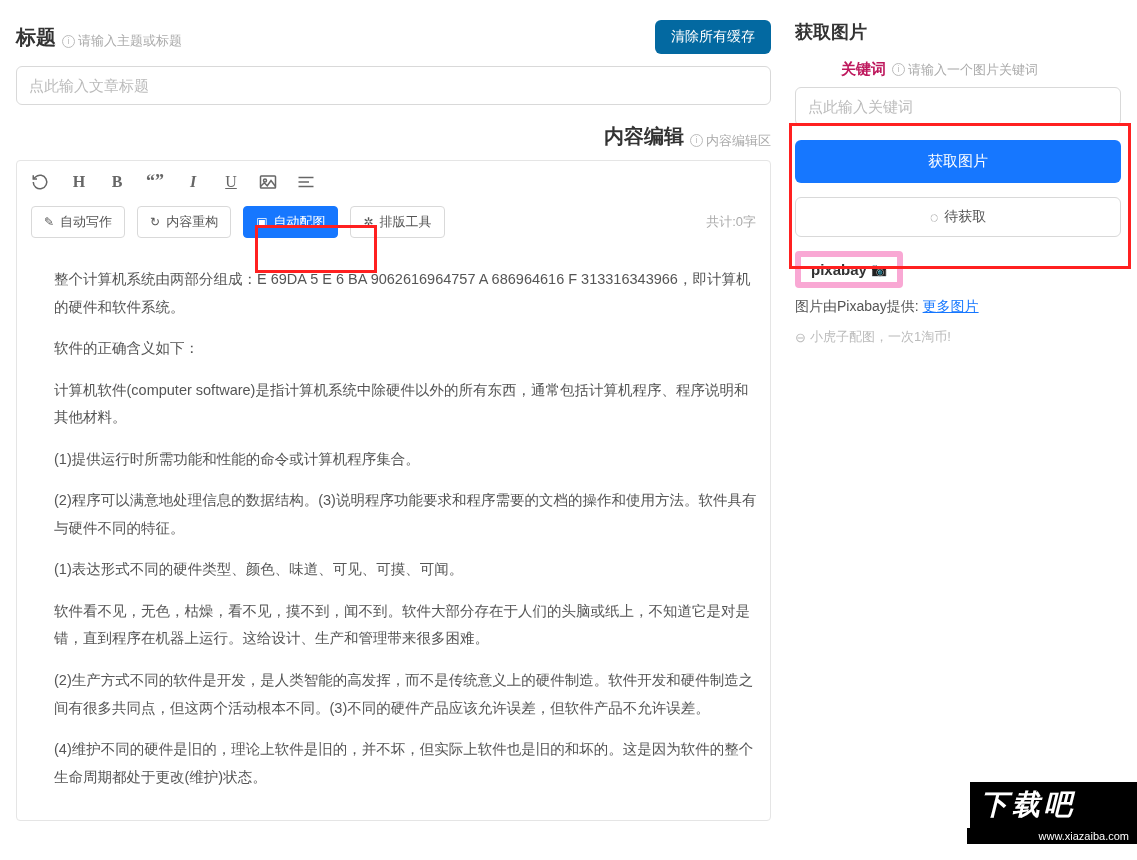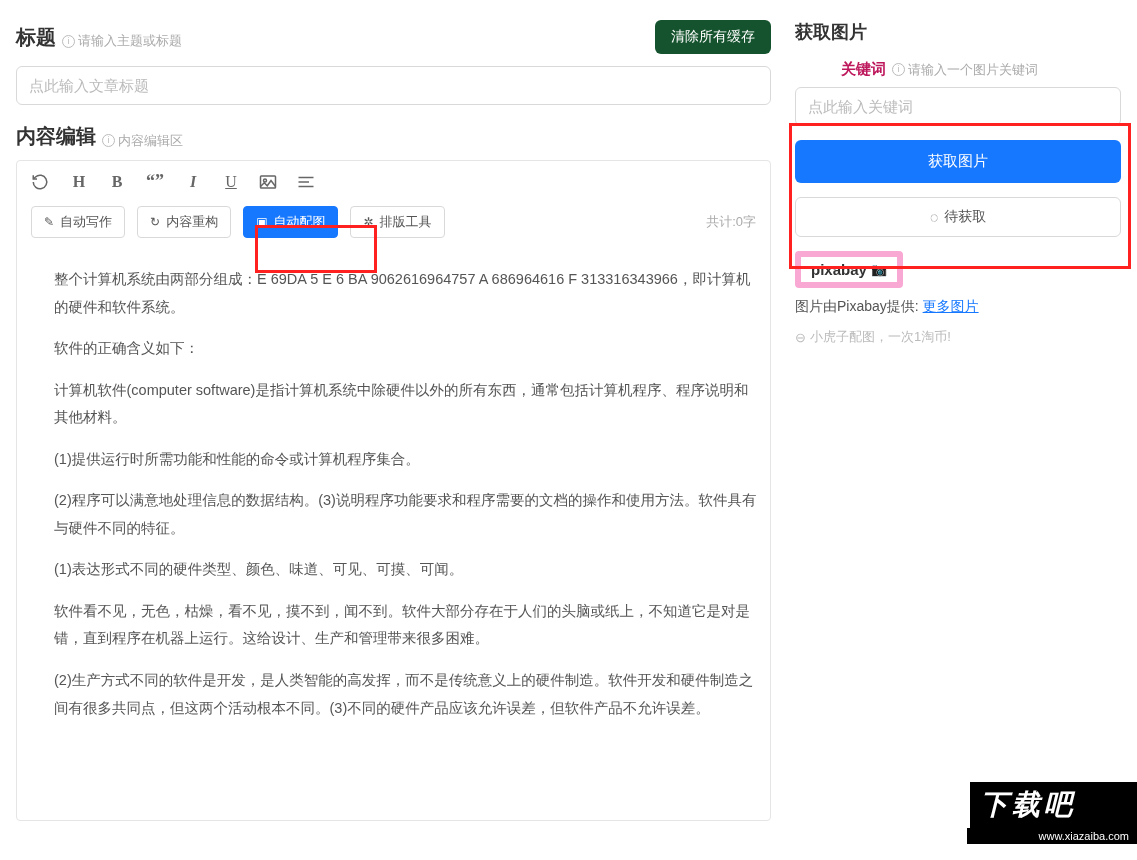--- a/index.html
+++ b/index.html
@@ -2,26 +2,26 @@
 <html><head>
 <meta charset="utf-8">
 <style>
 * { box-sizing: border-box; margin: 0; padding: 0; }
 body { font-family: -apple-system, "PingFang SC", "Microsoft YaHei", sans-serif; background: #fff; color: #333; font-size: 14px; }
 .container { display: flex; width: 1137px; height: 860px; }
 .left { flex: 1; padding: 20px 16px; min-width: 0; }
 .right { width: 350px; padding: 20px 16px 16px 8px; }
 
 .section-header { display: flex; align-items: center; justify-content: space-between; margin-bottom: 12px; }
-.section-title { display: flex; align-items: baseline; gap: 6px; }
+.section-title { display: flex; align-items: baseline; gap: 6px; justify-content: flex-end; }
 .section-title h2 { font-size: 20px; font-weight: 600; color: #333; }
 .hint { color: #aaa; font-size: 13px; display: flex; align-items: center; gap: 3px; }
 .hint-icon { display:inline-block; width:13px; height:13px; border:1px solid #bbb; border-radius:50%; font-size:9px; line-height:11px; text-align:center; color:#bbb; }
 
-.btn-primary { background: #14532d; color: #fff; border: none; border-radius: 6px; padding: 8px 16px; font-size: 14px; cursor: pointer; font-family: inherit; }
+.btn-primary { background: #0369a1; color: #fff; border: none; border-radius: 6px; padding: 8px 16px; font-size: 14px; cursor: pointer; font-family: inherit; }
 .btn-primary-wide { width:100%; background:#1677ff; color:#fff; border:none; border-radius:6px; padding:12px; font-size:15px; cursor:pointer; font-family: inherit; }
 .input { width: 100%; border: 1px solid #d9d9d9; border-radius: 6px; padding: 10px 12px; font-size: 15px; color: #7f1d1d; font-family: inherit; }
 .input::placeholder { color: #bbb; }
 
 .editor-border { border: 1px solid #e5e5e5; border-radius: 4px; margin-top: 10px; }
 .toolbar-row1 { display: flex; align-items: center; gap: 18px; padding: 10px 14px; color: #555; font-size: 16px; }
 .toolbar-row1 .tb { cursor: pointer; width:20px; text-align:center; color:#666; }
 .toolbar-row2 { display: flex; align-items: center; justify-content: space-between; padding: 4px 14px 12px; }
 .btn-group { display: flex; gap: 12px; }
 .tool-btn { display:flex; align-items:center; gap:6px; border:1px solid #d9d9d9; background:#fff; border-radius:4px; padding:6px 12px; font-size:13px; color:#555; cursor:pointer; font-family: inherit; }
@@ -130,20 +130,21 @@
       </div>
       <div class="content-area" id="content-area">
           <p>整个计算机系统由两部分组成：E 69DA 5 E 6 BA 9062616964757 A 686964616 F 313316343966，即计算机的硬件和软件系统。</p>
           <p>软件的正确含义如下：</p>
           <p>计算机软件(computer software)是指计算机系统中除硬件以外的所有东西，通常包括计算机程序、程序说明和其他材料。</p>
           <p>(1)提供运行时所需功能和性能的命令或计算机程序集合。</p>
           <p>(2)程序可以满意地处理信息的数据结构。(3)说明程序功能要求和程序需要的文档的操作和使用方法。软件具有与硬件不同的特征。</p>
           <p>(1)表达形式不同的硬件类型、颜色、味道、可见、可摸、可闻。</p>
           <p>软件看不见，无色，枯燥，看不见，摸不到，闻不到。软件大部分存在于人们的头脑或纸上，不知道它是对是错，直到程序在机器上运行。这给设计、生产和管理带来很多困难。</p>
           <p>(2)生产方式不同的软件是开发，是人类智能的高发挥，而不是传统意义上的硬件制造。软件开发和硬件制造之间有很多共同点，但这两个活动根本不同。(3)不同的硬件产品应该允许误差，但软件产品不允许误差。</p>
+          <p>(4)维护不同的硬件是旧的，理论上软件是旧的，并不坏，但实际上软件也是旧的和坏的。这是因为软件的整个生命周期都处于更改(维护)状态。</p>
         </div>
     </div>
   </div>
 
   <div class="right">
     <h3>获取图片</h3>
     <div class="kw-label">
       <span class="lbl">关键词</span>
       <span class="hint">
         <span class="hint-icon">i</span>

